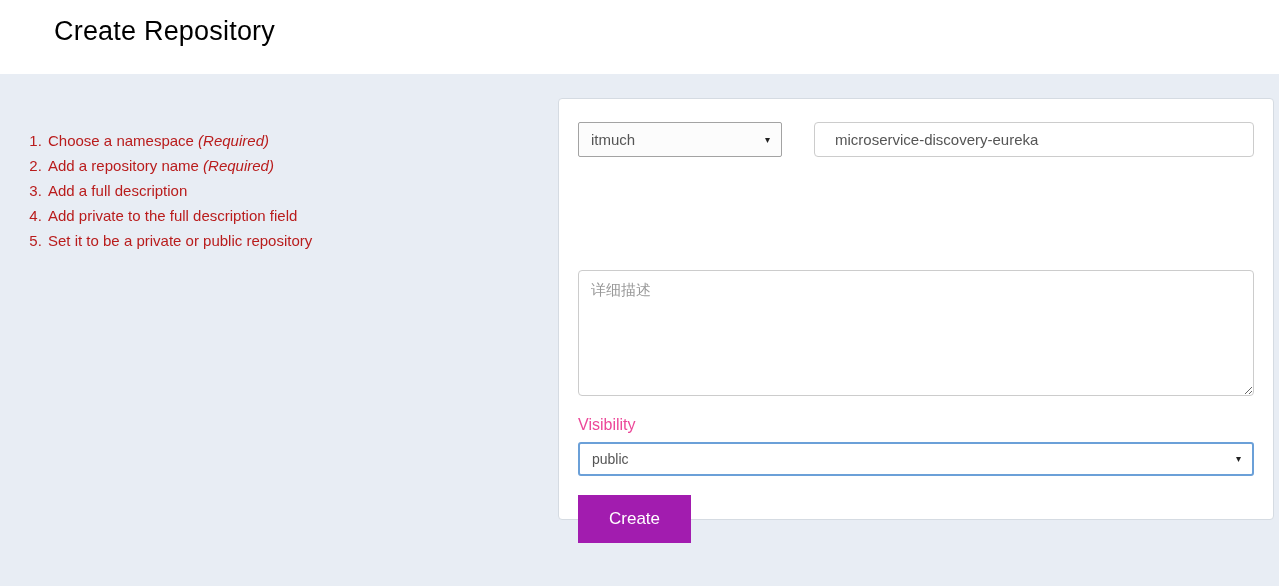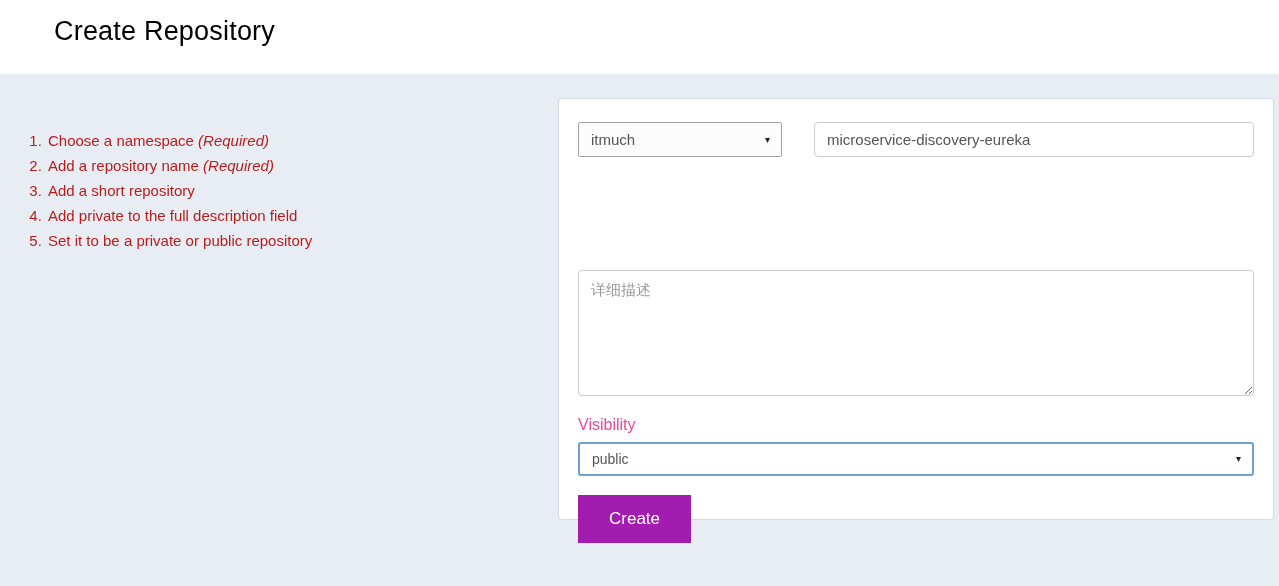--- a/index.html
+++ b/index.html
@@ -73,21 +73,21 @@
   .namespace-select {
     left: 19px; top: 23px;
     width: 204px; height: 35px;
   }
 
   .repo-name-input {
     position: absolute; left: 255px; top: 23px;
     width: 440px; height: 35px;
     border: 1px solid #cccccc;
     border-radius: 4px;
-    padding: 0 12px;
+    padding: 0 20px;
     font-family: "Liberation Sans", sans-serif;
     font-size: 15px; color: #555555;
     background: #ffffff;
     outline: none;
   }
 
   .panel textarea {
     position: absolute; left: 19px;
     width: 676px;
     border: 1px solid #cccccc;
@@ -136,21 +136,21 @@
 
 <div class="header">
   <div class="page-title">Create Repository</div>
 </div>
 
 <div class="content">
 
   <ol class="instructions">
     <li><span>Choose a namespace </span><span class="note">(Required)</span></li>
     <li><span>Add a repository name </span><span class="note">(Required)</span></li>
-    <li><span>Add a short repository</span><span class="note"></span></li>
+    <li><span>Add a full description</span><span class="note"></span></li>
     <li><span>Add private to the full description field</span><span class="note"></span></li>
     <li><span>Set it to be a private or public repository</span><span class="note"></span></li>
   </ol>
 
   <div class="panel">
 
     <div class="fake-select namespace-select">
       <span>itmuch</span>
       <span class="caret">▾</span>
     </div>

